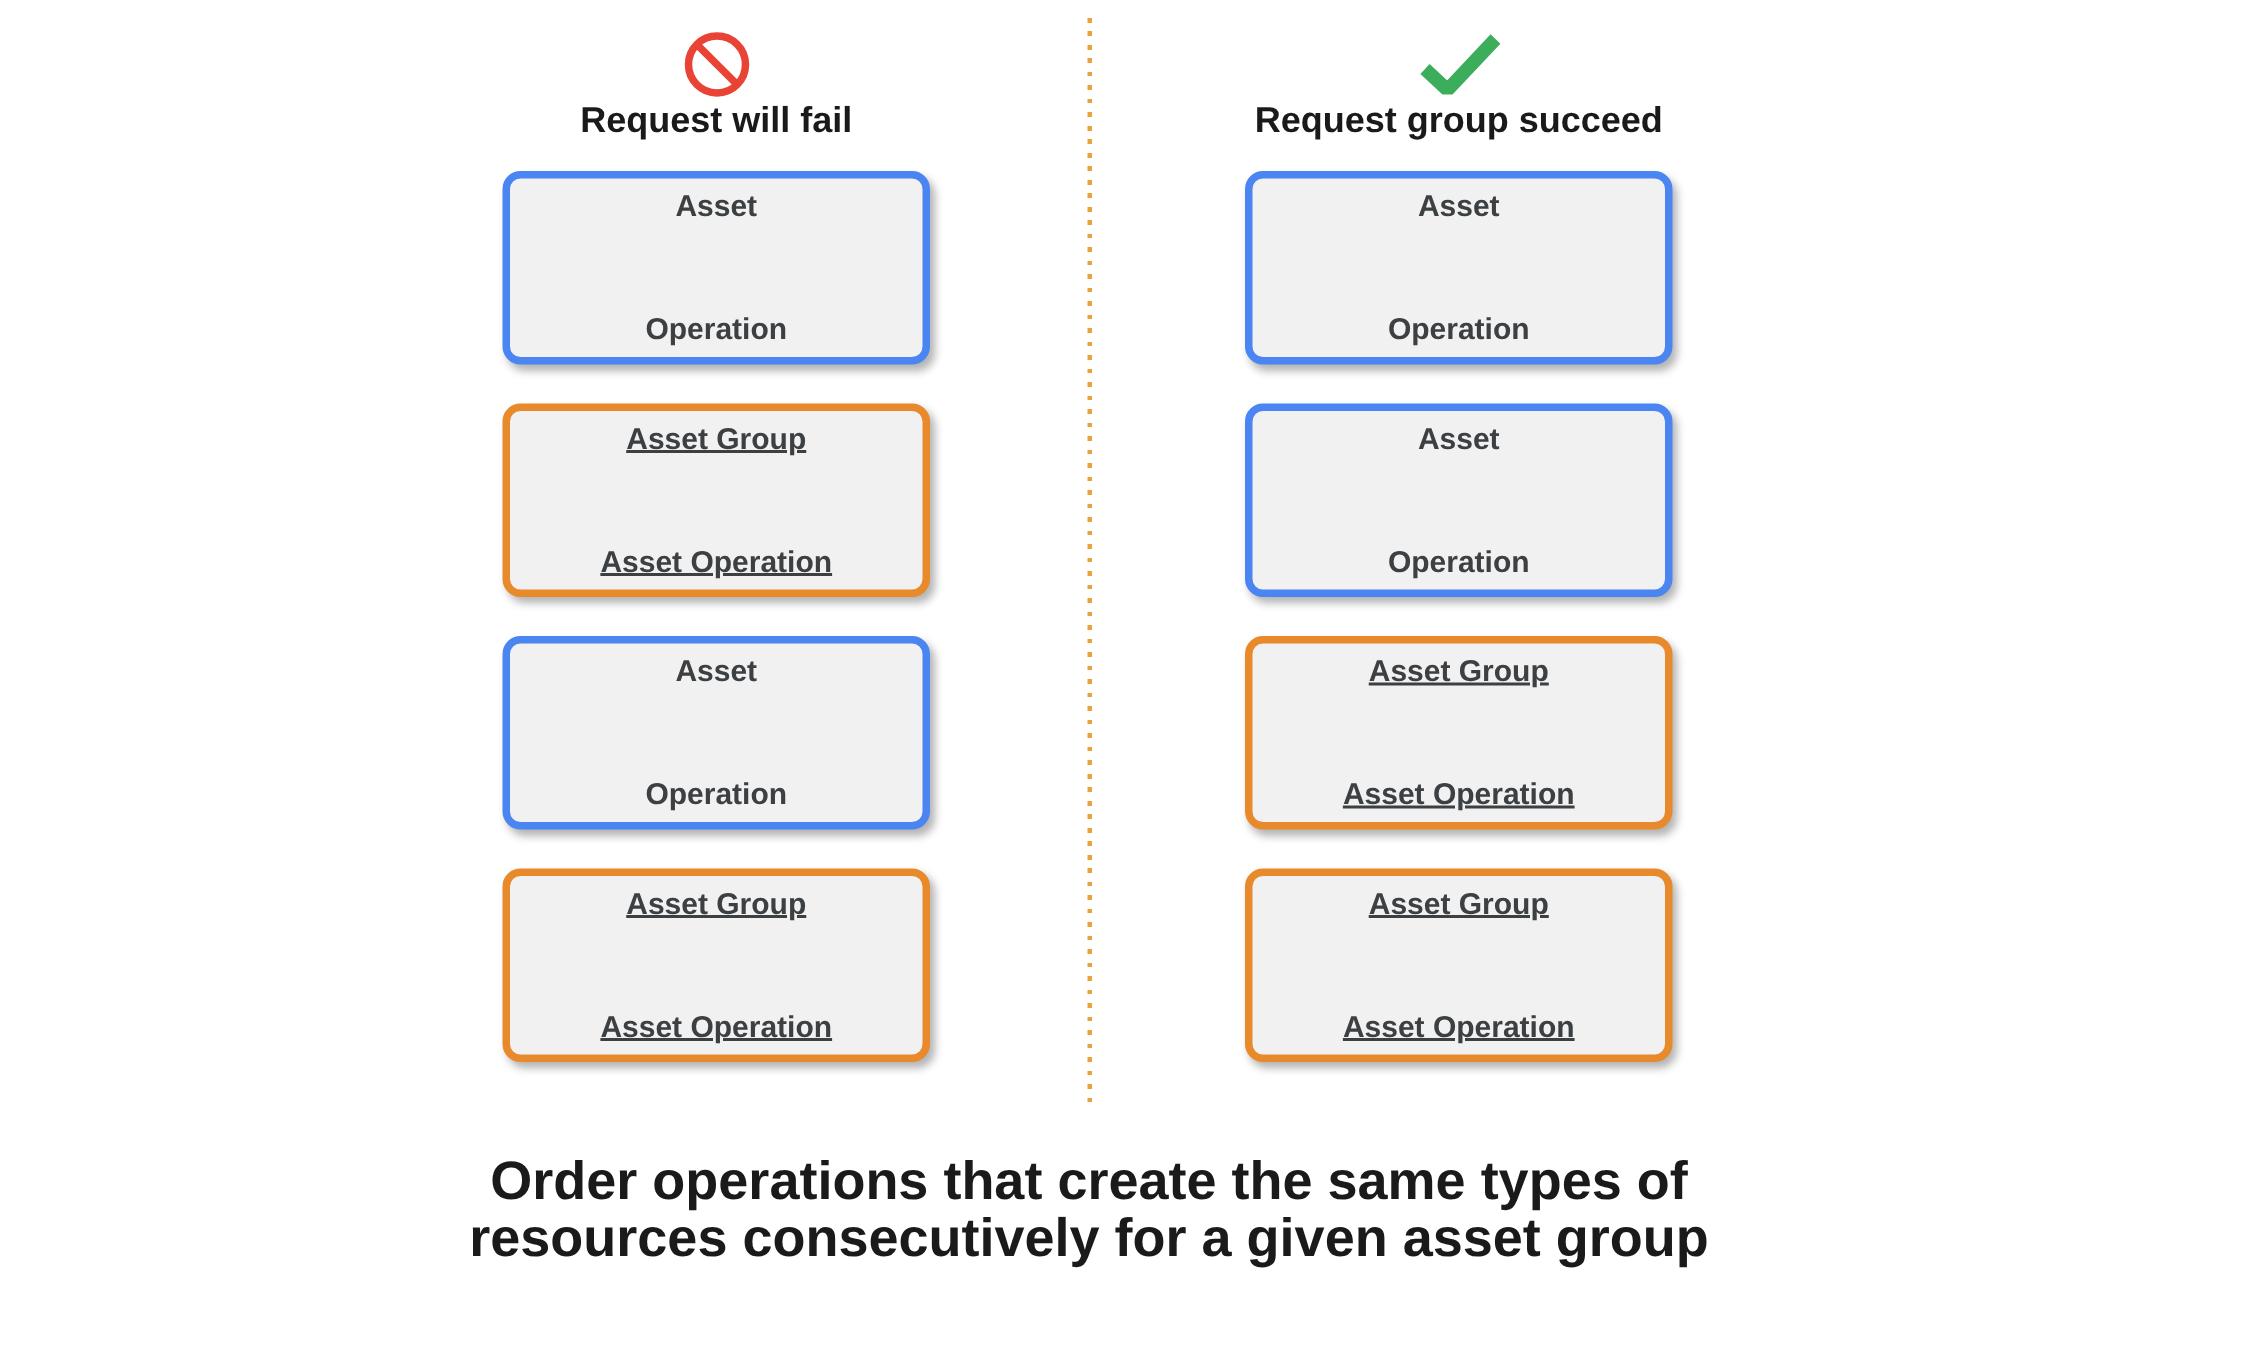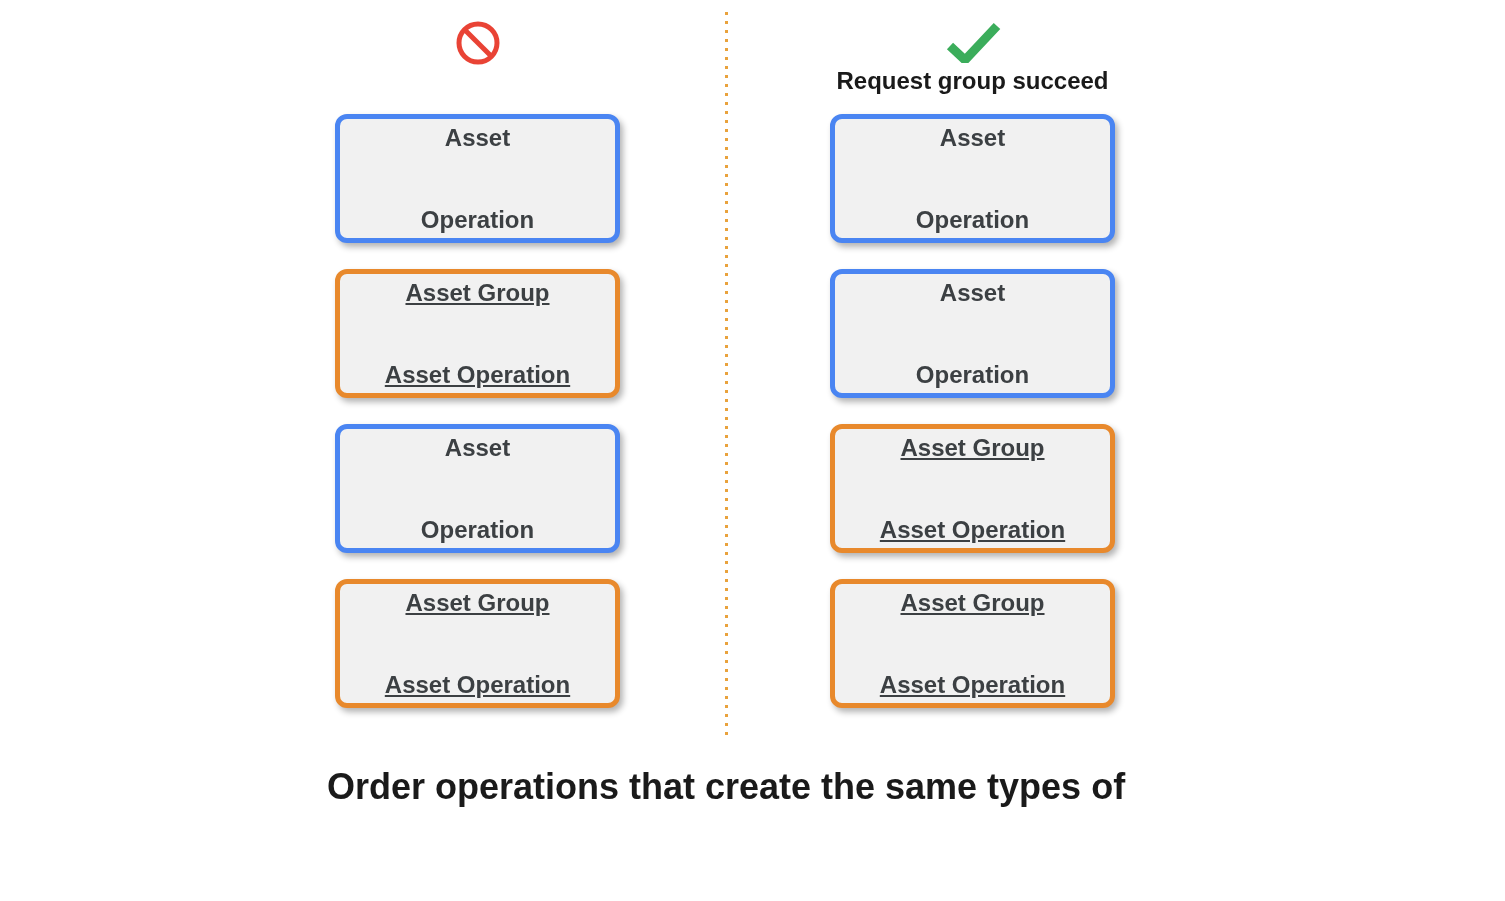--- a/index.html
+++ b/index.html
@@ -60,21 +60,21 @@
     height: 129px;
     border: 5px solid;
     border-radius: 12px;
     background: var(--box-fill, #F1F1F1);
     box-shadow: 3px 4px 6px rgba(0,0,0,0.30);
     display: flex;
     flex-direction: column;
     align-items: center;
     justify-content: center;
     text-align: center;
-    font-size: 24px;
+    font-size: 20px;
     font-weight: 700;
     line-height: 36px;
     color: var(--box-text, #3C4043);
     gap: 46px;
   }
   .box-blue   { border-color: var(--blue, #4A85F2); }
   .box-orange { border-color: var(--orange, #E8892C); text-decoration: underline; }
 
   .divider {
     position: absolute;
@@ -109,20 +109,21 @@
 <div class="canvas">
 
   <div class="column column-fail">
     <div class="header">
       <span class="header-icon prohibited-icon">
         <svg width="44" height="44" viewBox="0 0 44 44">
           <circle cx="22" cy="22" r="19" fill="none" stroke="currentColor" stroke-width="5"></circle>
           <line x1="9.2" y1="9.2" x2="34.8" y2="34.8" stroke="currentColor" stroke-width="5"></line>
         </svg>
       </span>
+      <div class="header-title">Request will fail</div>
     </div>
     <div class="boxes">
       <div class="box box-blue">
         <span>Asset</span>
         <span>Operation</span>
       </div>
       <div class="box box-orange">
         <span>Asset Group</span>
         <span>Asset Operation</span>
       </div>
@@ -163,15 +164,16 @@
       </div>
       <div class="box box-orange">
         <span>Asset Group</span>
         <span>Asset Operation</span>
       </div>
     </div>
   </div>
 
   <div class="caption">
     <div>Order operations that create the same types of</div>
+    <div>resources consecutively for a given asset group</div>
   </div>
 
 </div>
 
 </body></html>

